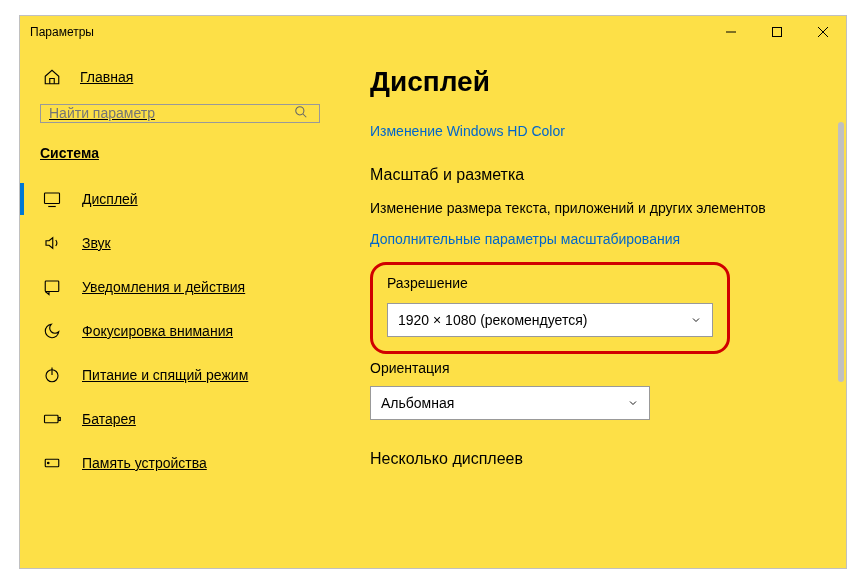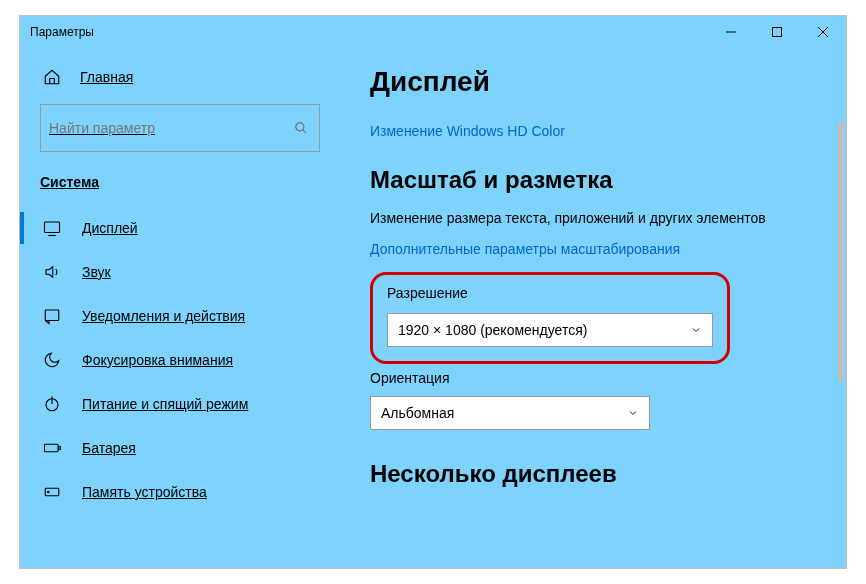--- a/index.html
+++ b/index.html
@@ -12,21 +12,21 @@
       width: 866px;
       height: 584px;
       background: #fff;
       overflow: hidden;
     }
     .window {
       width: 828px;
       height: 554px;
       margin: 15px auto;
       border: 1px solid #c0c0c0;
-      background: #7dd3fc;
+      background: #fde047;
       display: flex;
       flex-direction: column;
       position: relative;
     }
     .titlebar {
       height: 32px;
       display: flex;
       align-items: center;
       justify-content: space-between;
       padding-left: 10px;
@@ -73,24 +73,24 @@
       margin-right: 16px;
       display: flex;
       align-items: center;
       justify-content: center;
     }
     .search-wrap {
       padding: 8px 20px 14px 20px;
     }
     .search-box {
       width: 100%;
-      height: 48px;
+      height: 19px;
       border: 1px solid #999;
       display: flex;
-      align-items: center;
+      align-items: flex-start;
       padding: 0 8px;
       position: relative;
     }
     .search-input {
       flex: 1;
       border: none;
       outline: none;
       font-size: 14px;
       color: #666;
       background: transparent;
@@ -159,22 +159,22 @@
       font-weight: 600;
       margin-bottom: 24px;
     }
     .link {
       color: #0066cc;
       font-size: 14px;
       cursor: pointer;
       display: inline-block;
     }
     .section-heading {
-      font-size: 24px;
-      font-weight: 700;
+      font-size: 16px;
+      font-weight: 400;
       margin-top: 26px;
       margin-bottom: 16px;
     }
     .section-heading.multi {
       margin-top: 30px;
     }
     .field-label {
       font-size: 14px;
       color: #000;
       margin-bottom: 10px;

